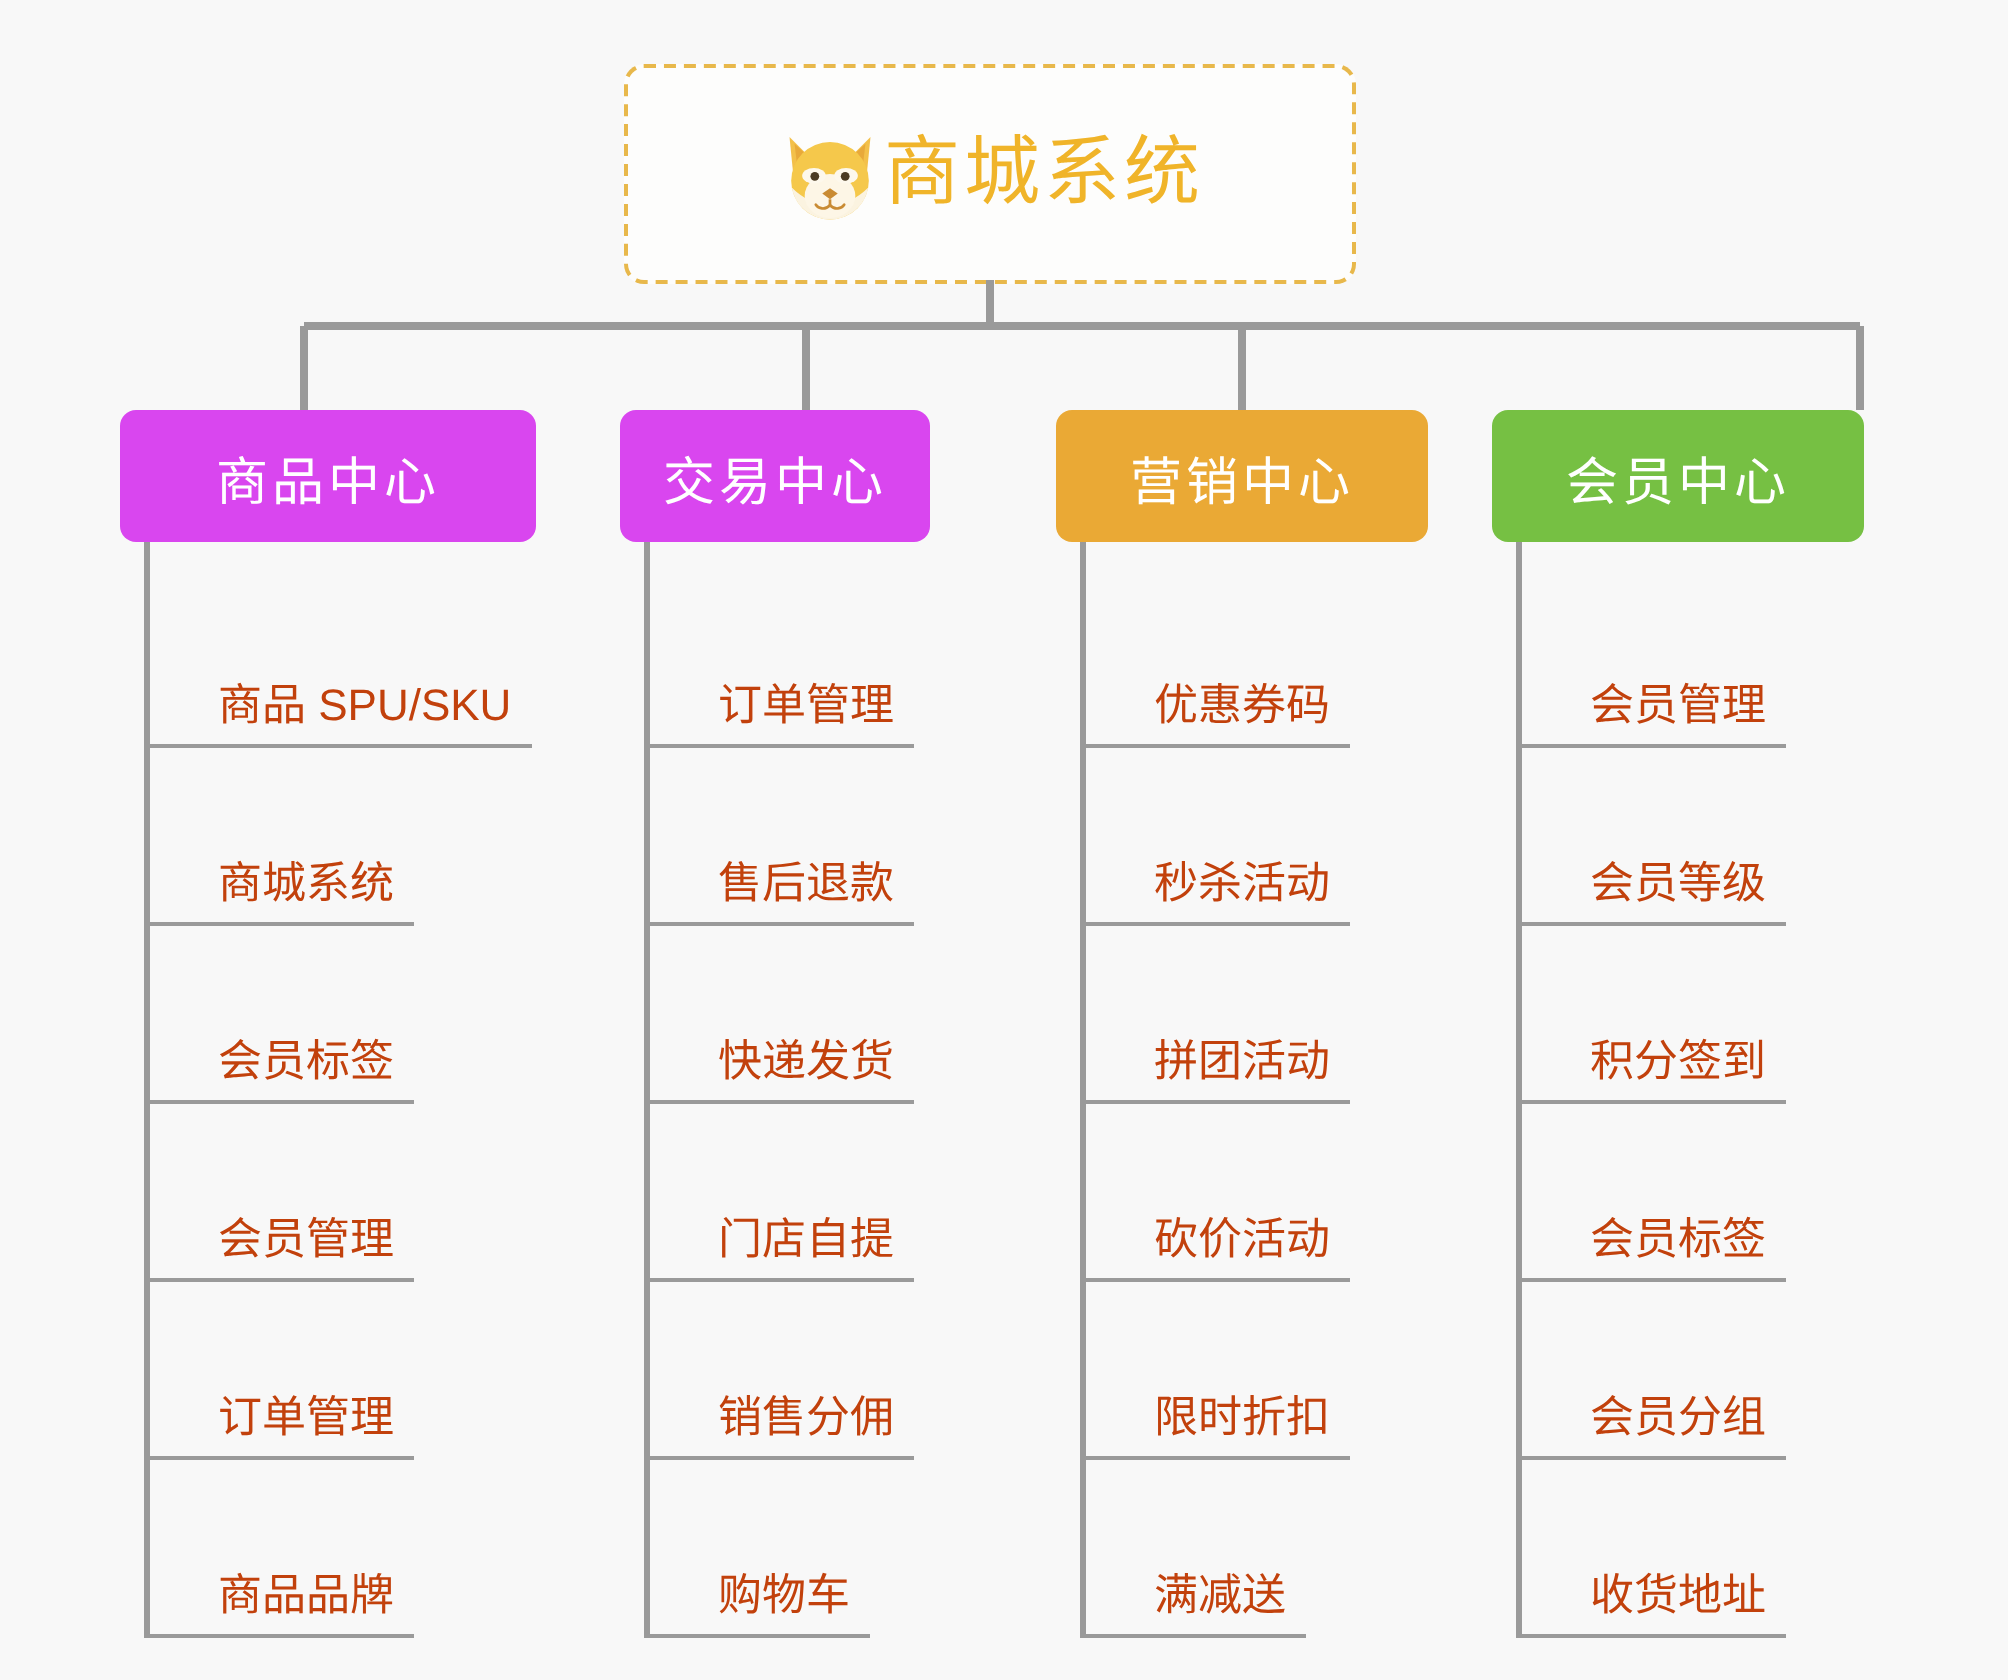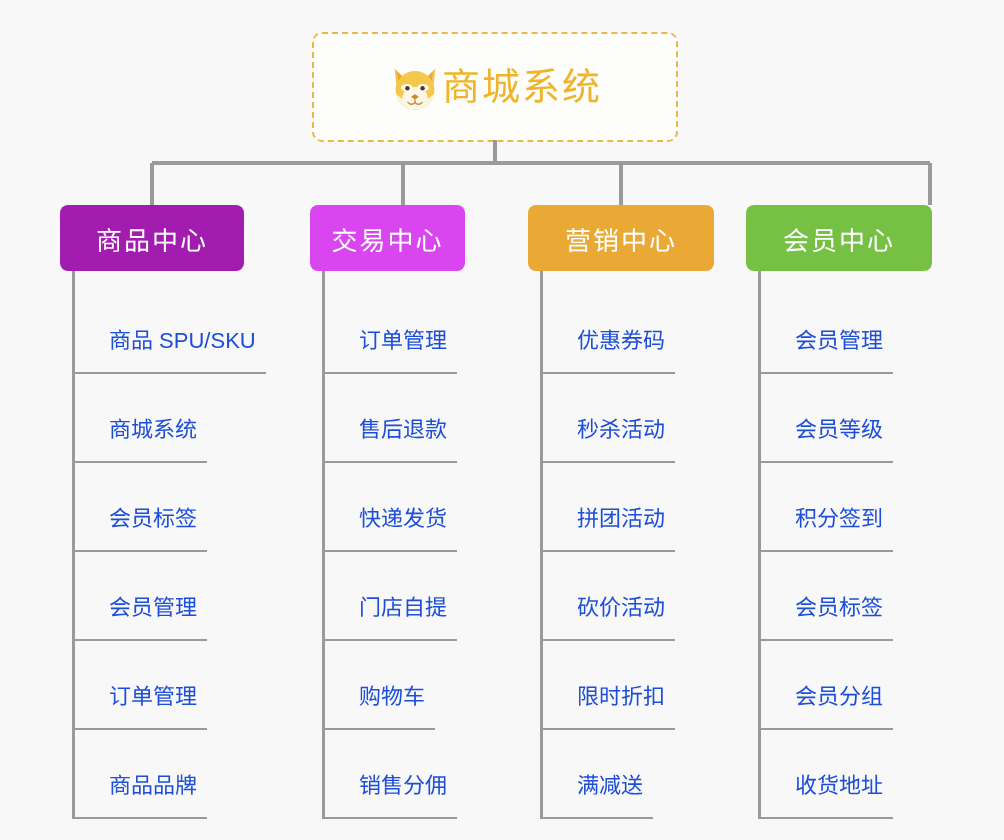--- a/index.html
+++ b/index.html
@@ -77,21 +77,21 @@
     height: 66px;
     border-radius: 8px;
     display: flex;
     align-items: center;
     justify-content: center;
     color: #ffffff;
     font-size: 26px;
     letter-spacing: 2px;
     box-sizing: border-box;
   }
-  .branch-0 .branch-head { width: 184px; background: #a21caf; }
+  .branch-0 .branch-head { width: 208px; background: #d946ef; }
   .branch-1 .branch-head { width: 155px; background: #d946ef; }
   .branch-2 .branch-head { width: 186px; background: #eaa935; }
   .branch-3 .branch-head { width: 186px; background: #76c043; }
 
   
   .leaves {
     position: relative;
     margin-left: 12px;
     border-left: 3px solid #9a9a9a;
     padding-top: 14px;
@@ -100,23 +100,23 @@
   .leaf {
     position: relative;
     height: 89px;
     box-sizing: border-box;
     display: flex;
     align-items: flex-end;
   }
   .leaf-label {
     display: inline-block;
     margin-left: 30px;
-    padding: 0 10px 19px 4px;
+    padding: 0 10px 7px 4px;
     font-size: 22px;
-    color: #1d4ed8;
+    color: #c2410c;
     white-space: nowrap;
     border-bottom: 2px solid #9a9a9a;
     line-height: 1.15;
   }
   
   .leaf::after {
     content: "";
     position: absolute;
     left: 0;
     bottom: 0;
@@ -199,25 +199,25 @@
       <div class="leaf">
           <span class="leaf-label">售后退款</span>
         </div>
       <div class="leaf">
           <span class="leaf-label">快递发货</span>
         </div>
       <div class="leaf">
           <span class="leaf-label">门店自提</span>
         </div>
       <div class="leaf">
+          <span class="leaf-label">销售分佣</span>
+        </div>
+      <div class="leaf">
           <span class="leaf-label">购物车</span>
         </div>
-      <div class="leaf">
-          <span class="leaf-label">销售分佣</span>
-        </div>
     </div>
   </div>
 
   <div class="branch branch-3">
     <div class="branch-head">
       <span>会员中心</span>
     </div>
     <div class="leaves">
       <div class="leaf">
           <span class="leaf-label">会员管理</span>

